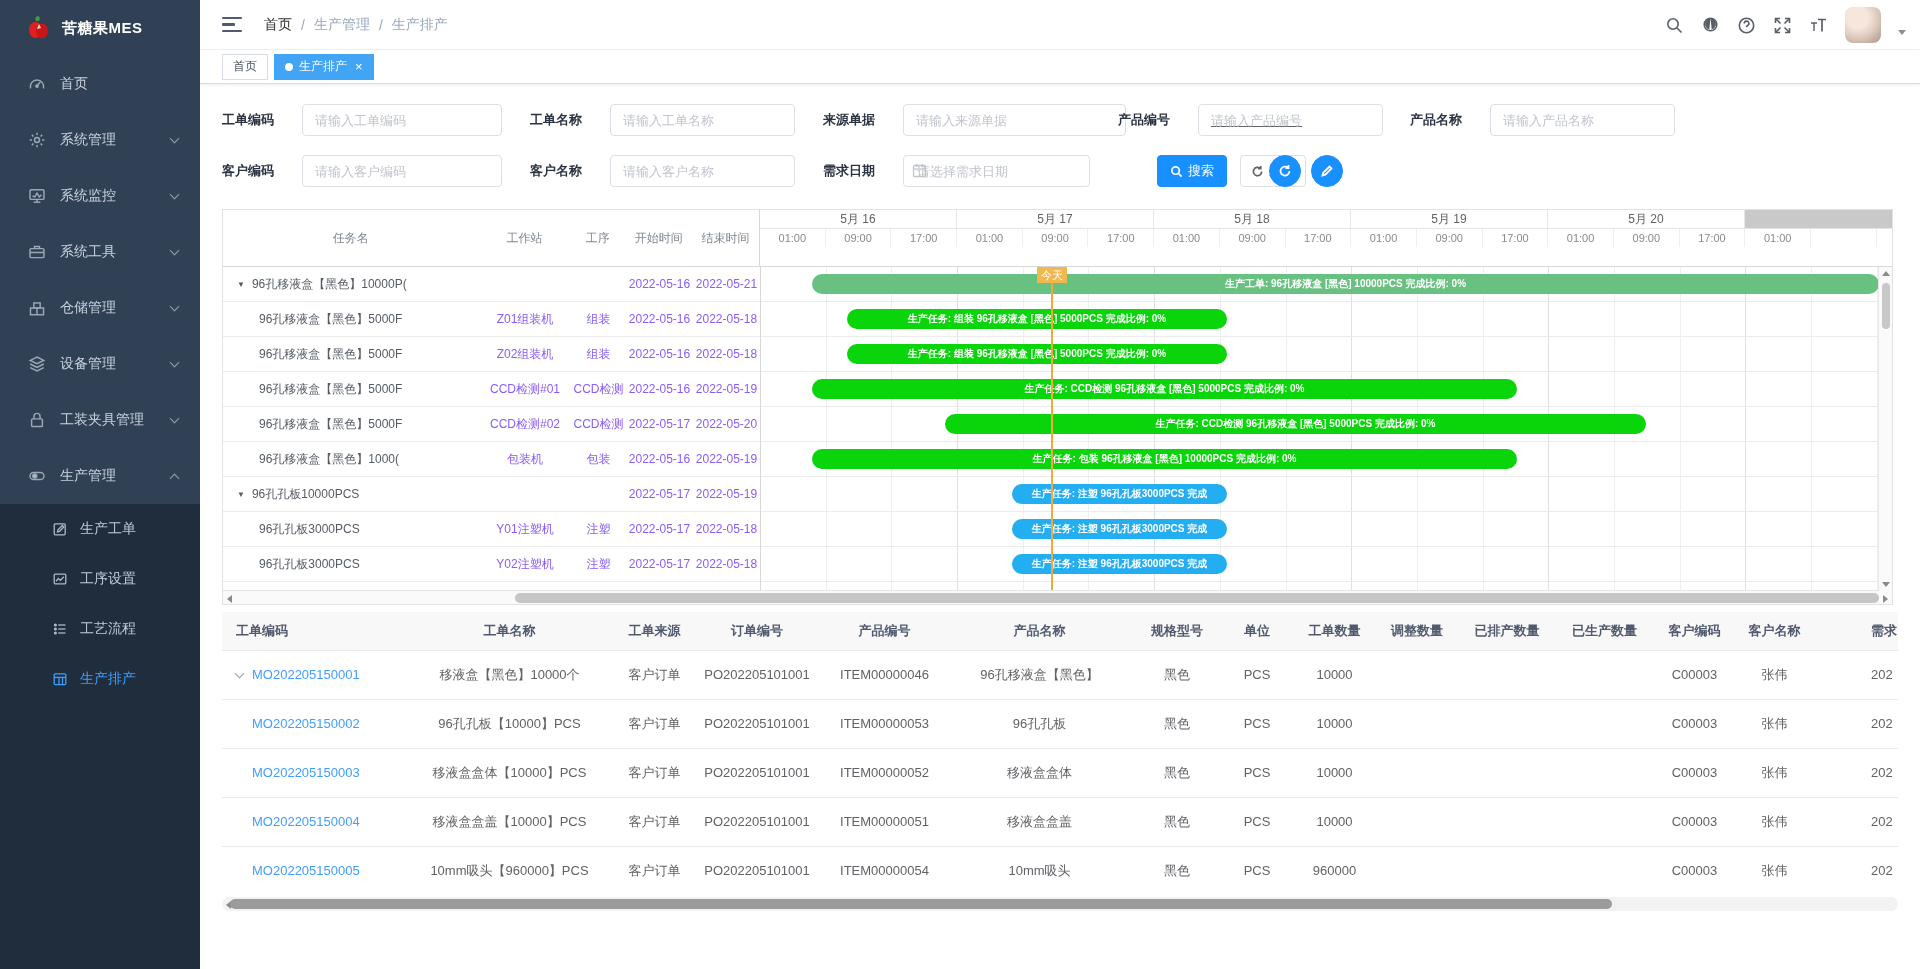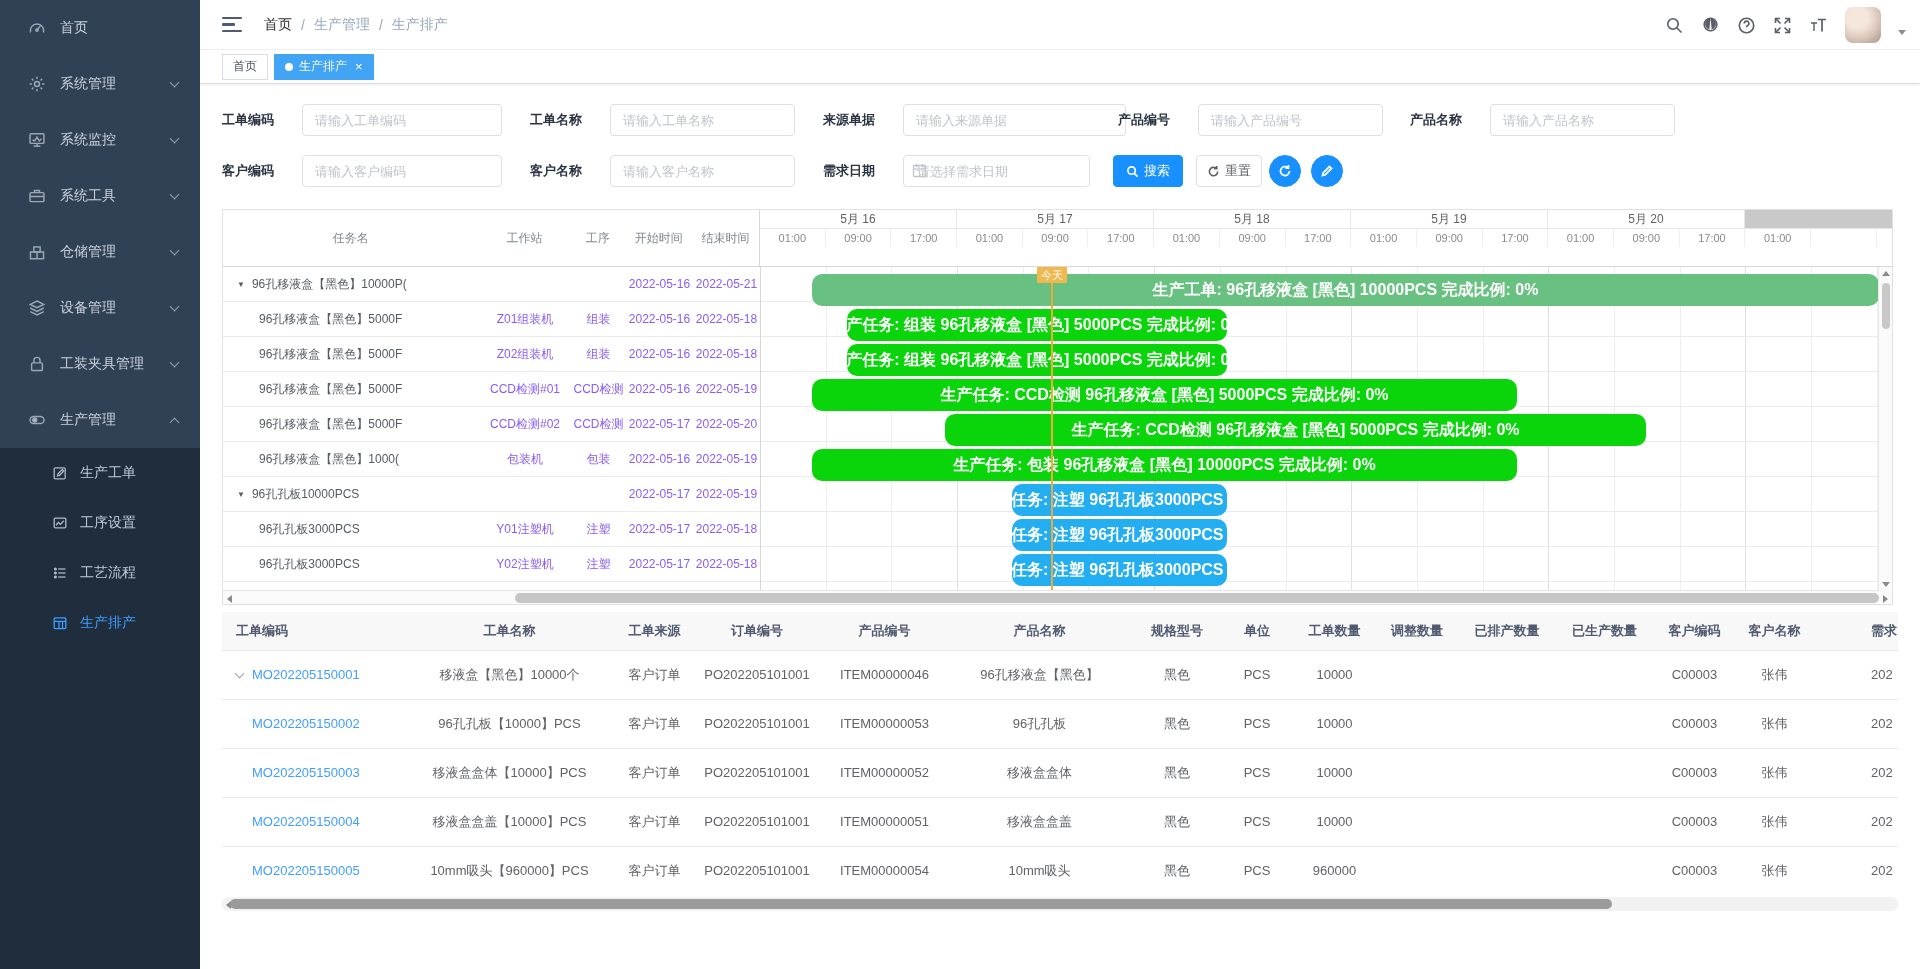--- a/index.html
+++ b/index.html
@@ -48,21 +48,21 @@
 
   
   .fgroup { position:absolute; display:flex; align-items:center; height:32px; }
   .fgroup label { width:68px; font-size:13px; font-weight:700; color:#2b3442; margin-right:12px; white-space:nowrap; }
   .fgroup input { height:32px; border:1px solid #dcdfe6; border-radius:4px; padding:0 12px; font-size:13px; color:#606266; outline:none; font-family:inherit; }
   .fgroup input::placeholder { color:#c0c4cc; }
   .date-wrap { position:relative; }
   .date-wrap input { padding-left:30px; }
   .date-ic { position:absolute; left:9px; top:8px; width:15px; height:15px; }
   .date-ic svg { width:15px; height:15px; stroke:#c0c4cc; fill:none; stroke-width:1.3; }
-  .btn { position:absolute; height:32px; border-radius:4px; font-size:13px; display:flex; align-items:center; justify-content:center; gap:5px; cursor:pointer; font-family:inherit; }
+  .btn { position:absolute; height:32px; border-radius:4px; font-size:13px; display:flex; align-items:center; justify-content:center; gap:5px; cursor:pointer; font-family:inherit;margin-left:44px; }
   .btn svg { width:13px; height:13px; stroke-width:1.8; fill:none; }
   .btn-search { left:913px; top:155px; width:70px; background:#1890ff; border:1px solid #1890ff; color:#fff; }
   .btn-search svg { stroke:#fff; }
   .btn-reset { left:996px; top:155px; width:66px; background:#fff; border:1px solid #dcdfe6; color:#606266; }
   .btn-reset svg { stroke:#606266; }
   .btn-round { position:absolute; top:155px; width:32px; height:32px; border-radius:50%; background:#1890ff; border:1px solid #1890ff; display:flex; align-items:center; justify-content:center; cursor:pointer; }
   .btn-round svg { width:14px; height:14px; stroke:#fff; fill:none; stroke-width:1.8; }
 
   
   .gantt { position:absolute; left:22px; top:209px; width:1671px; border:1px solid #e2e2e2; background:#fff; }
@@ -83,21 +83,21 @@
   .c-name.child { padding-left:36px; }
   .c-name .tri { font-size:8px; color:#5a5a5a; margin-right:7px; }
   .c-cell { flex:none; text-align:center; font-size:12px; color:#8b5cf6; white-space:nowrap; overflow:hidden; }
   .w-station{ width:92px; } .w-proc{ width:55px; } .w-date{ width:67px; }
   .gb-right { flex:1; position:relative; border-left:1px solid #d8d8d8;
       background-image:
         repeating-linear-gradient(90deg, transparent 0 196px, #e0e0e0 196px 197px),
         repeating-linear-gradient(90deg, transparent 0 64.7px, #efefef 64.7px 65.7px);
   }
   .brow { height:35px; border-bottom:1px solid #ebebeb; position:relative; }
-  .bar { position:absolute; top:7px; height:20px; border-radius:10px; color:#fff; font-size:16px; font-weight:700; display:flex; align-items:center; justify-content:center; white-space:nowrap; overflow:hidden; padding:16px 6px; z-index:2; cursor:pointer; }
+  .bar { position:absolute; top:7px; height:20px; border-radius:10px; color:#fff; font-size:10px; font-weight:700; display:flex; align-items:center; justify-content:center; white-space:nowrap; overflow:hidden; padding:4px 6px; z-index:2; cursor:pointer; }
   .bar.parent { background:#69c181; }
   .bar.task { background:#0ad40a; }
   .bar.sel { background:#24aef2; }
   .today-line { position:absolute; left:290px; top:0; bottom:0; width:2px; background:#f2a93b; z-index:4; }
   .today-label { position:absolute; left:276px; top:0; width:30px; height:16px; background:#f0b84e; color:#fff; font-size:11px; text-align:center; line-height:16px; z-index:5; }
   .g-hscroll { height:14px; border-top:1px solid #e6e6e6; background:#fafafa; position:relative; }
   .g-hthumb { position:absolute; left:292px; top:2px; width:1364px; height:10px; background:#c6c6c6; border-radius:5px; cursor:pointer; }
   .arr { position:absolute; width:0; height:0; top:4px; }
   .arr-l { left:4px; border-top:4px solid transparent; border-bottom:4px solid transparent; border-right:5px solid #8a8a8a; }
   .arr-r { right:4px; border-top:4px solid transparent; border-bottom:4px solid transparent; border-left:5px solid #8a8a8a; }
@@ -117,20 +117,29 @@
   .datatable td:last-child { text-align:left; padding-left:59px; }
   .molink { color:#409eff; cursor:pointer; }
   .row-chev { display:inline-block; width:7px; height:7px; border-right:1.4px solid #9aa2ab; border-bottom:1.4px solid #9aa2ab; transform:rotate(45deg); margin-right:9px; margin-bottom:2px; cursor:pointer; }
   .t-hscroll { position:absolute; left:22px; top:897px; width:1676px; height:14px; background:#f2f2f2; border-radius:7px; }
   .t-hthumb { position:absolute; left:8px; top:2px; width:1382px; height:10px; background:#9b9b9b; border-radius:5px; cursor:pointer; }
 </style>
 </head>
 <body>
 
 <aside class="sidebar">
+  <div class="logo">
+    <svg width="26" height="26" viewBox="0 0 26 26">
+      <path d="M10 6 Q8 2 12 1 Q15 2 13 6 Z" fill="#3f9c44"></path>
+      <ellipse cx="9.5" cy="15" rx="6.5" ry="8" fill="#e02020"></ellipse>
+      <ellipse cx="16" cy="16" rx="6" ry="7.5" fill="#c81616"></ellipse>
+      <path d="M13 9 L15 13 L11 14 Z" fill="#fff" opacity="0.85"></path>
+    </svg>
+    <span class="logo-title">苦糖果MES</span>
+  </div>
   <nav id="menu">
       <div class="menu-item">
         <span class="mic">
           <svg viewBox="0 0 16 16">
             <path d="M2.2 12 a6 6 0 1 1 11.6 0" fill="none"></path>
             <line x1="8" y1="9.5" x2="11" y2="6.2"></line>
             <circle cx="8" cy="9.8" r="1" fill="currentColor"></circle>
           </svg>
         </span>
         <span>首页</span>
@@ -327,21 +336,21 @@
     <div class="fgroup" style="left:330px; top:104px;">
       <label>工单名称</label>
       <input style="width: 185px;" placeholder="请输入工单名称">
     </div>
     <div class="fgroup" style="left:623px; top:104px;">
       <label>来源单据</label>
       <input style="width: 223px;" placeholder="请输入来源单据">
     </div>
     <div class="fgroup" style="left:918px; top:104px;">
       <label>产品编号</label>
-      <input style="width: 185px;" placeholder="请输入产品编号">
+      <input style="width: 185px; text-decoration: underline;" placeholder="请输入产品编号">
     </div>
     <div class="fgroup" style="left:1210px; top:104px;">
       <label>产品名称</label>
       <input style="width: 185px;" placeholder="请输入产品名称">
     </div>
     <div class="fgroup" style="left:22px; top:155px;">
       <label>客户编码</label>
       <input style="width: 200px;" placeholder="请输入客户编码">
     </div>
     <div class="fgroup" style="left:330px; top:155px;">

